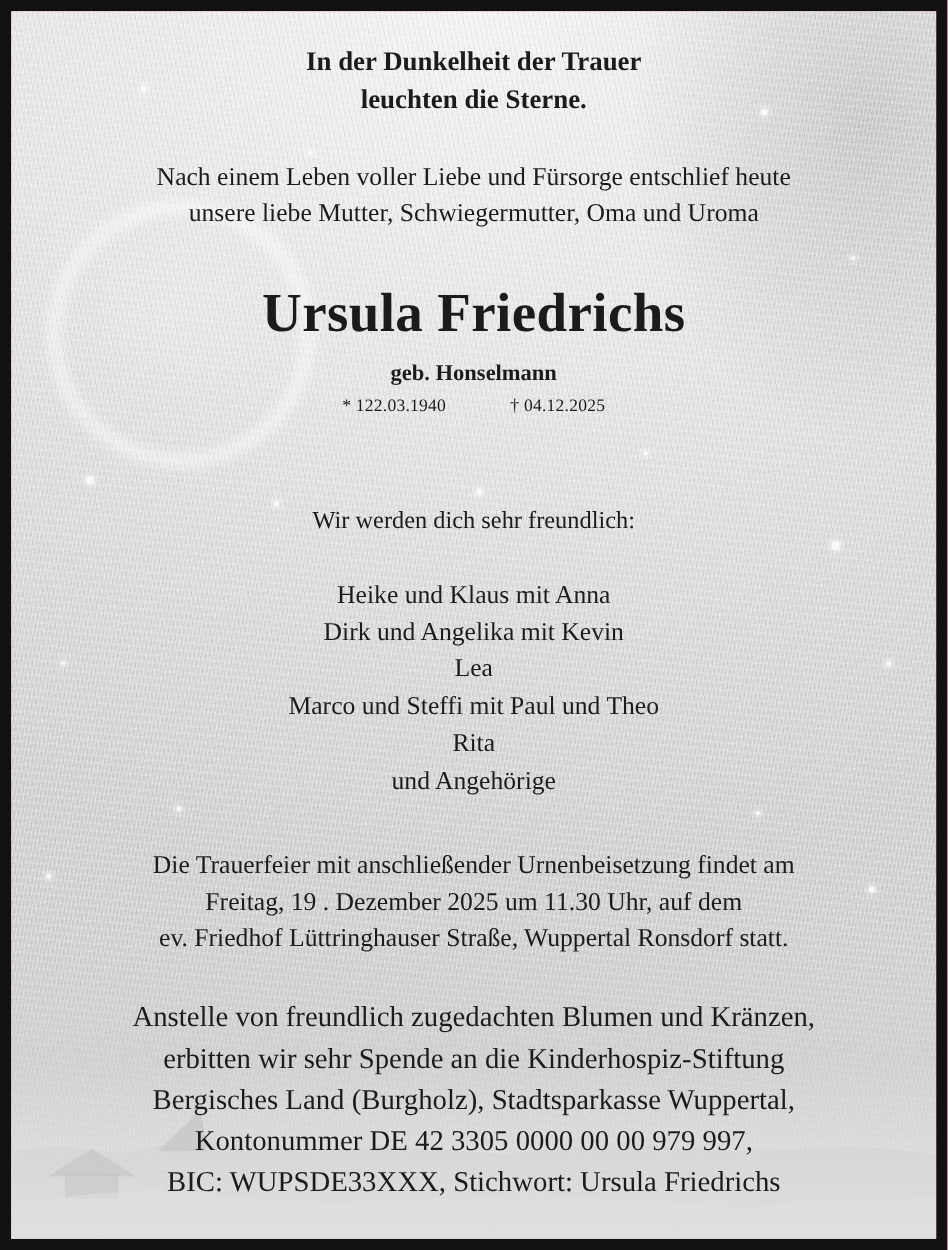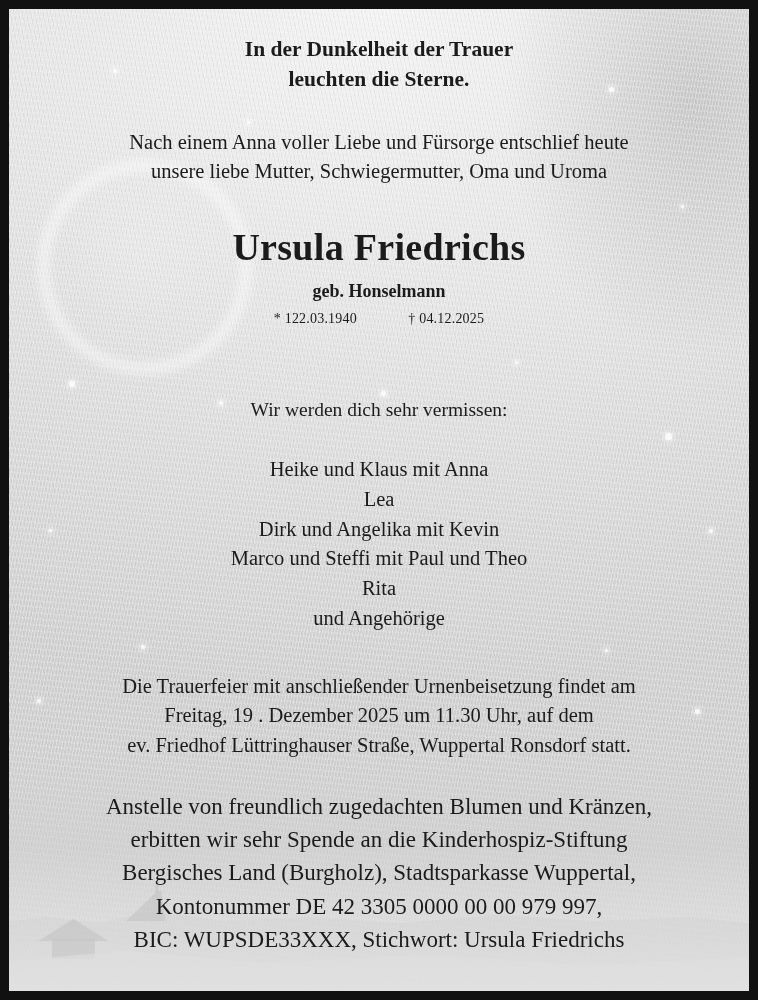--- a/index.html
+++ b/index.html
@@ -100,21 +100,21 @@
     font-size: 21.5px;
     line-height: 1.38;
     margin: 8px 0 0 0;
   }
   .intro {
     font-size: 20.5px;
     line-height: 1.42;
     margin: 34px 0 0 0;
   }
   .name {
-    font-size: 38px;
+    font-size: 44px;
     font-weight: bold;
     letter-spacing: 0.3px;
     margin: 40px 0 0 0;
     line-height: 1.1;
   }
   .maiden {
     font-size: 18px;
     font-weight: bold;
     margin: 13px 0 0 0;
   }
@@ -189,39 +189,39 @@
   </svg>
 
   <div class="content">
 
     <div class="headline">
       <div>In der Dunkelheit der Trauer</div>
       <div>leuchten die Sterne.</div>
     </div>
 
     <div class="intro">
-      <div>Nach einem Anna voller Liebe und Fürsorge entschlief heute</div>
+      <div>Nach einem Leben voller Liebe und Fürsorge entschlief heute</div>
       <div>unsere liebe Mutter, Schwiegermutter, Oma und Uroma</div>
     </div>
 
     <div class="name">Ursula Friedrichs</div>
     <div class="maiden">geb. Honselmann</div>
 
     <div class="dates">
       <span>* 122.03.1940</span>
       <span class="gap"></span>
       <span>† 04.12.2025</span>
     </div>
 
-    <div class="miss-line">Wir werden dich sehr vermissen:</div>
+    <div class="miss-line">Wir werden dich sehr freundlich:</div>
 
     <div class="family">
       <div>Heike und Klaus mit Anna</div>
+      <div>Dirk und Angelika mit Kevin</div>
       <div>Lea</div>
-      <div>Dirk und Angelika mit Kevin</div>
       <div>Marco und Steffi mit Paul und Theo</div>
       <div>Rita</div>
       <div>und Angehörige</div>
     </div>
 
     <div class="ceremony">
       <div>Die Trauerfeier mit anschließender Urnenbeisetzung findet am</div>
       <div>Freitag, 19 . Dezember 2025 um 11.30 Uhr, auf dem</div>
       <div>ev. Friedhof Lüttringhauser Straße, Wuppertal Ronsdorf statt.</div>
     </div>

